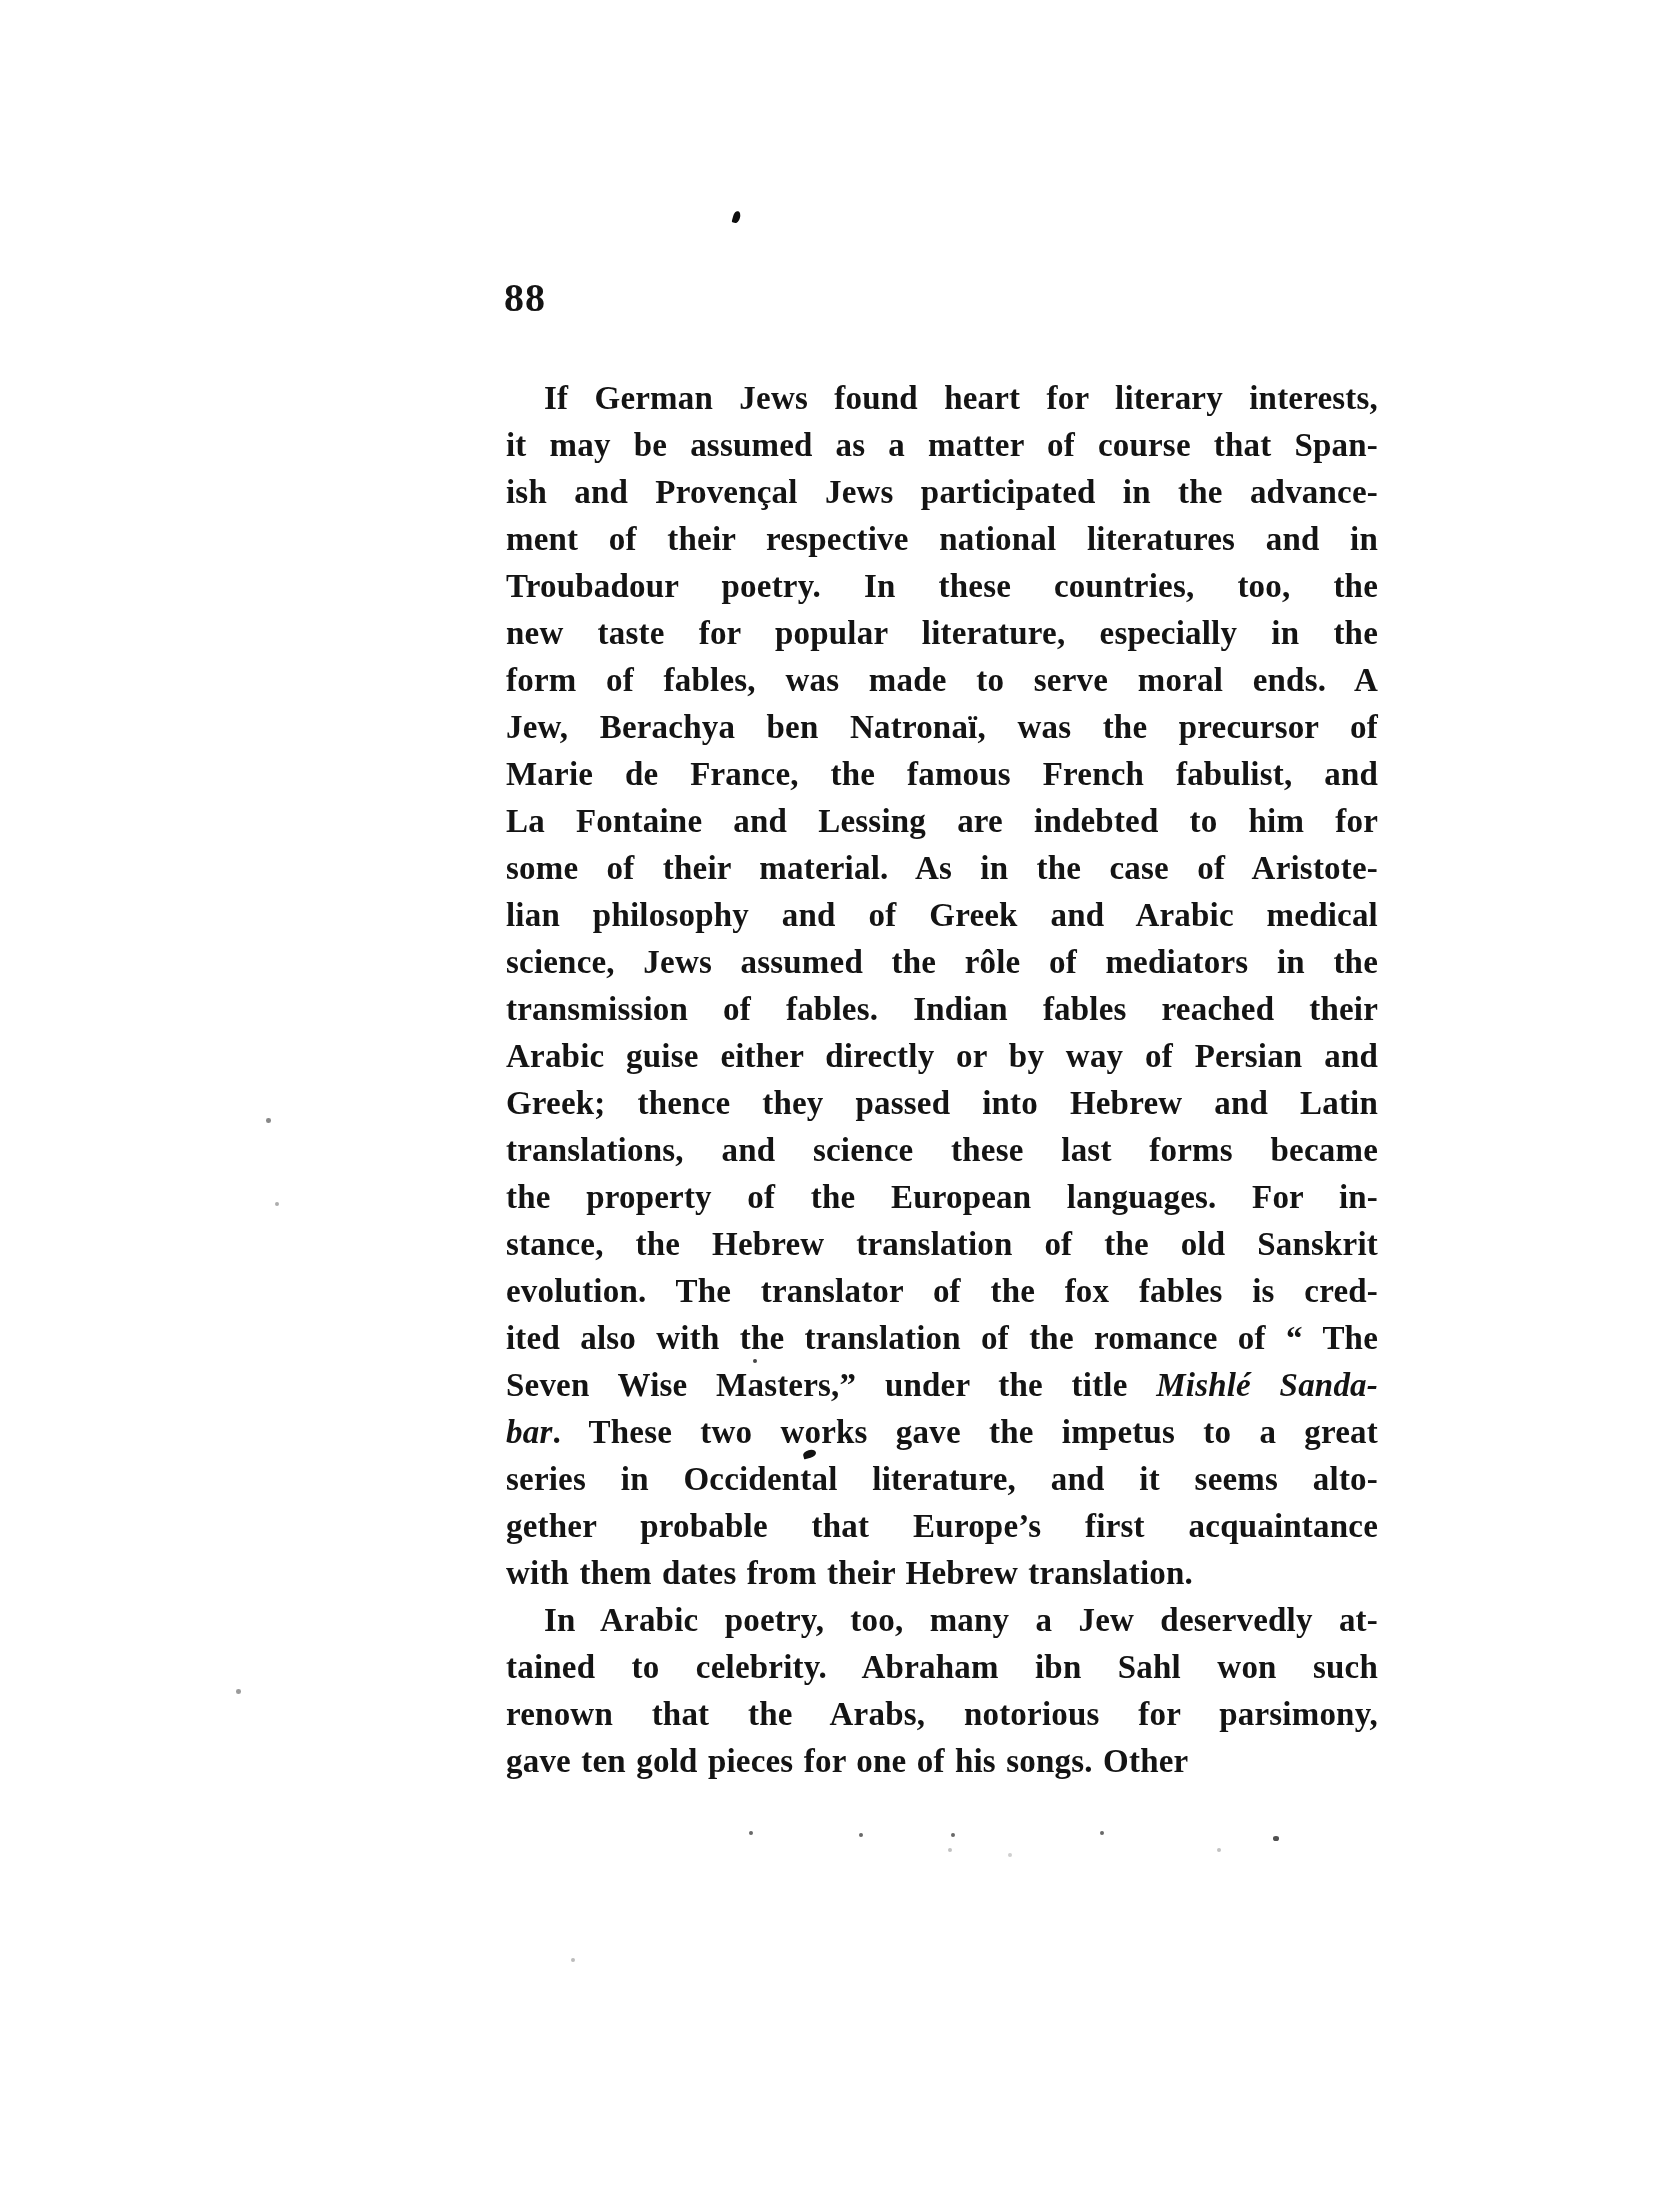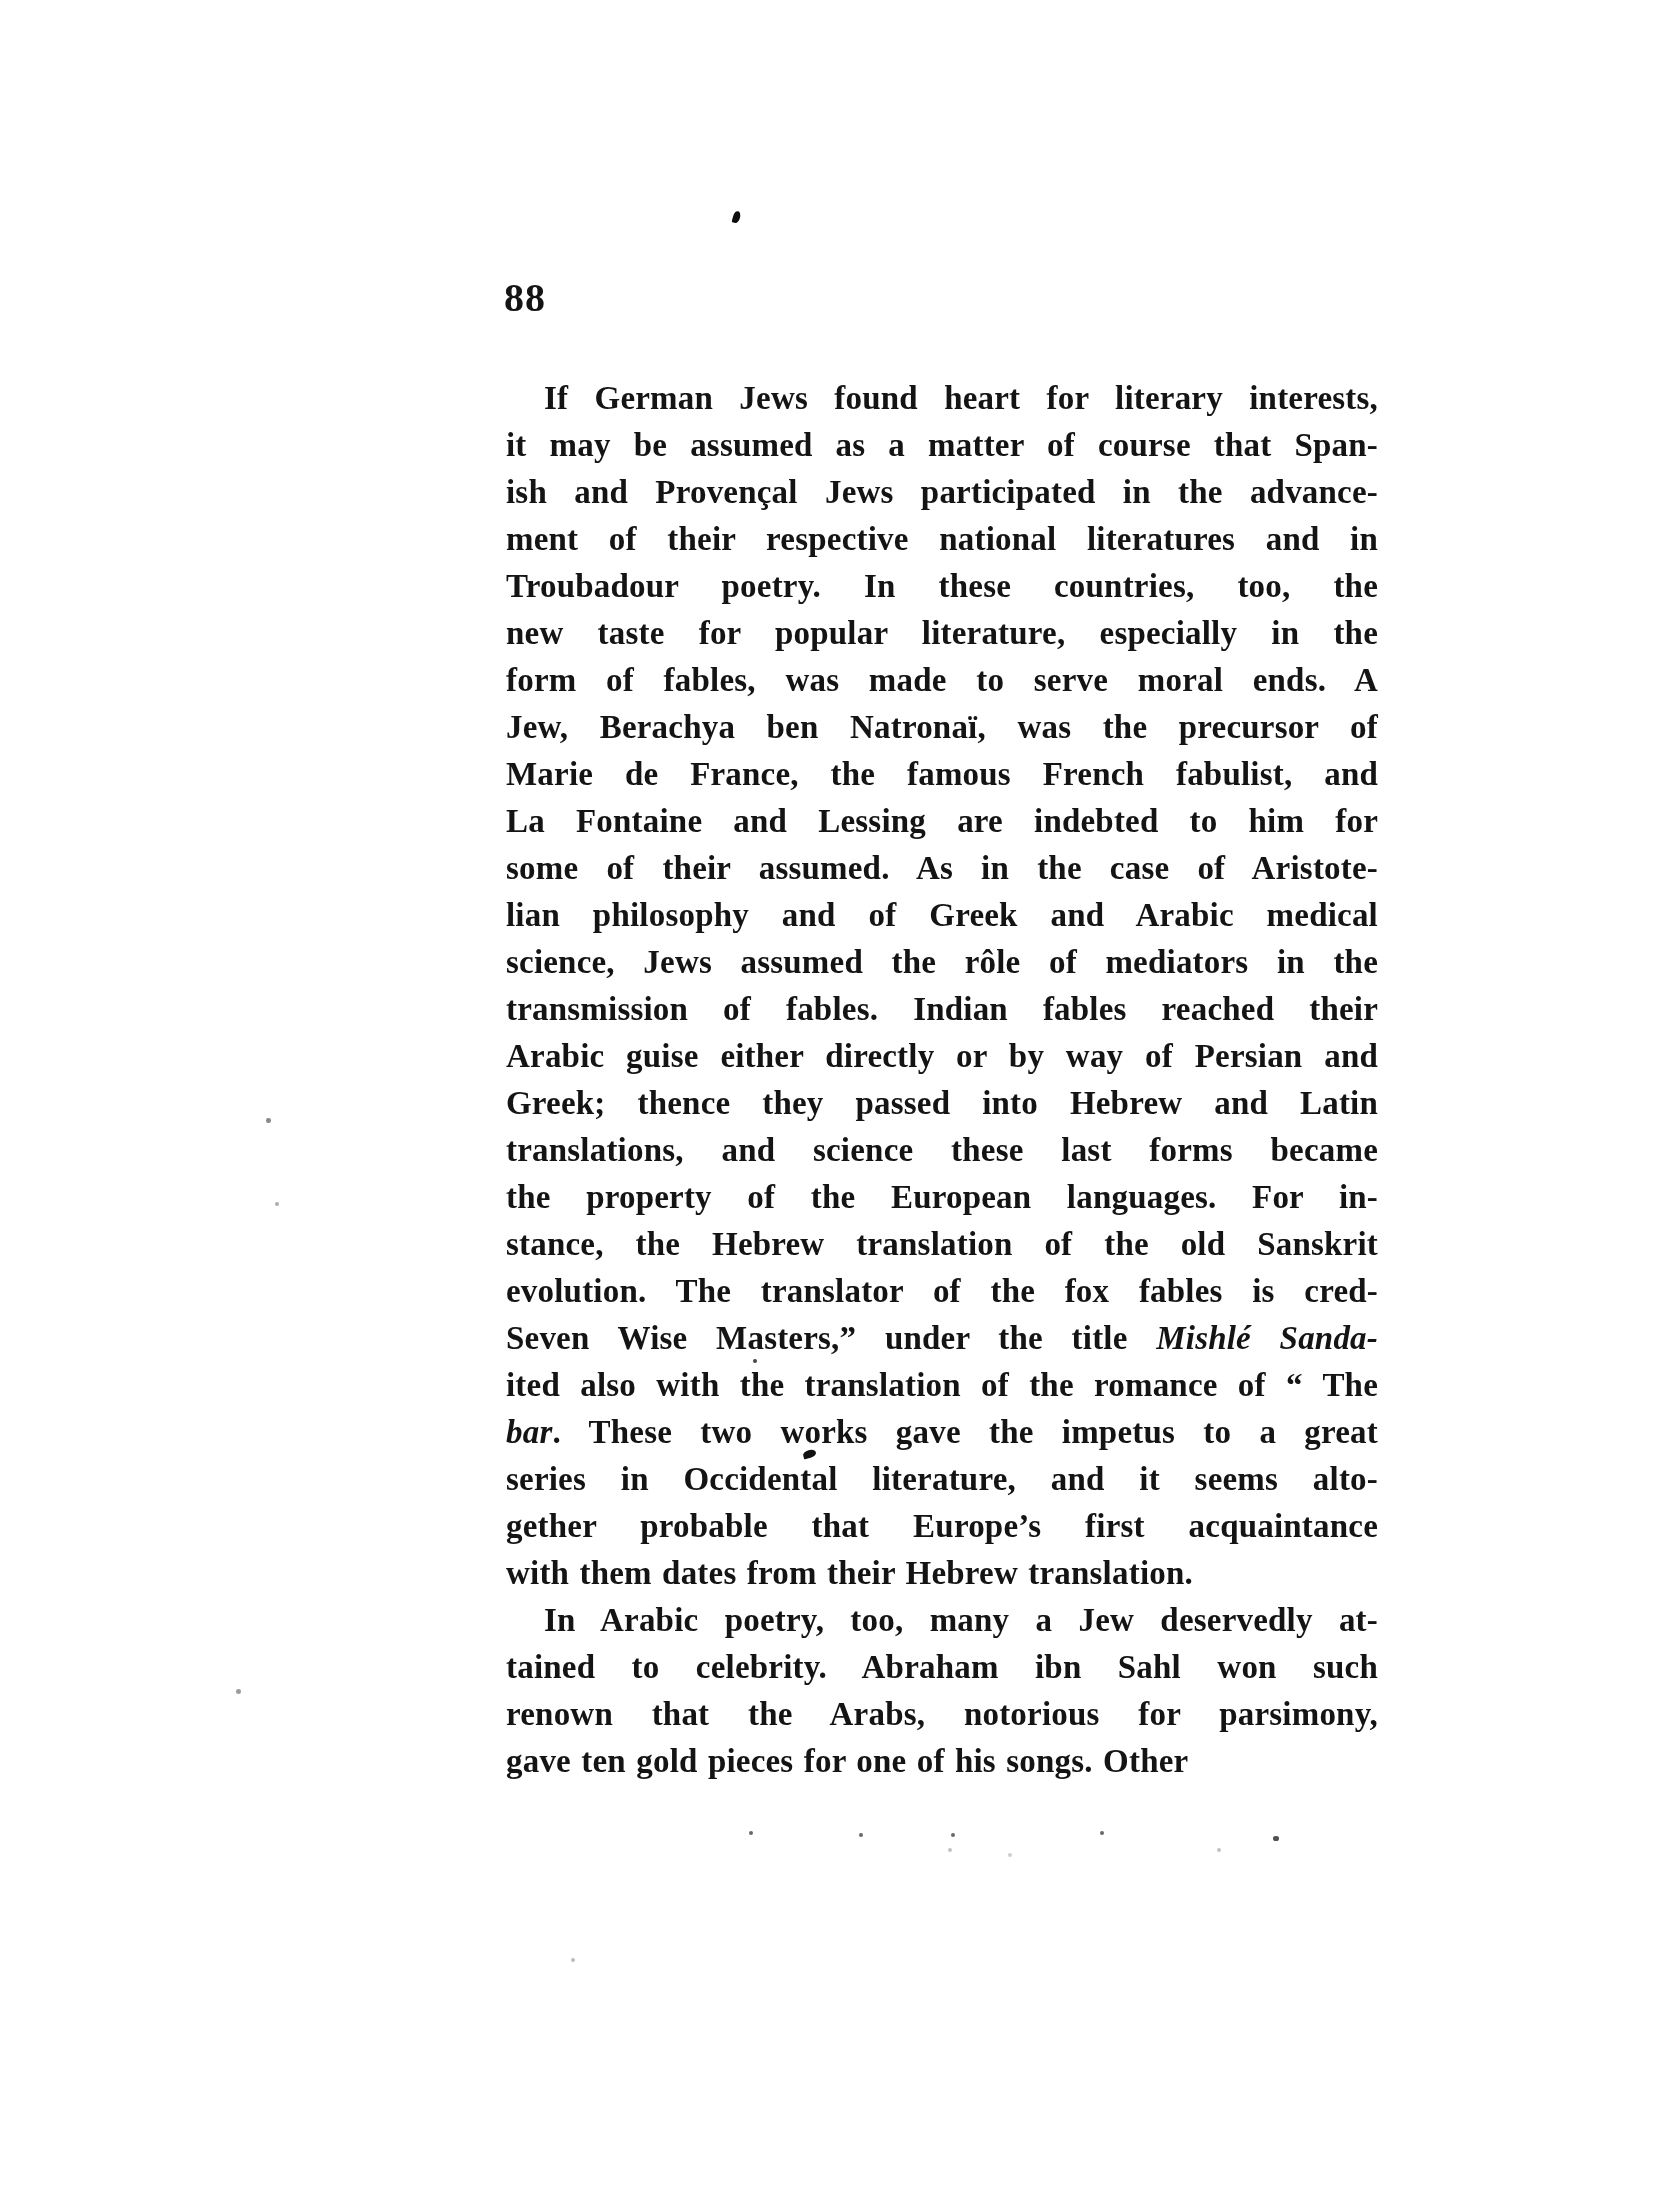--- a/index.html
+++ b/index.html
@@ -76,32 +76,32 @@
         <div class="line indent"><span>If German Jews found heart for literary interests,</span></div>
         <div class="line"><span>it may be assumed as a matter of course that Span-</span></div>
         <div class="line"><span>ish and Provençal Jews participated in the advance-</span></div>
         <div class="line"><span>ment of their respective national literatures and in</span></div>
         <div class="line"><span>Troubadour poetry.  In these countries, too, the</span></div>
         <div class="line"><span>new taste for popular literature, especially in the</span></div>
         <div class="line"><span>form of fables, was made to serve moral ends.  A</span></div>
         <div class="line"><span>Jew, Berachya ben Natronaï, was the precursor of</span></div>
         <div class="line"><span>Marie de France, the famous French fabulist, and</span></div>
         <div class="line"><span>La Fontaine and Lessing are indebted to him for</span></div>
-        <div class="line"><span>some of their assumed.  As in the case of Aristote-</span></div>
+        <div class="line"><span>some of their material.  As in the case of Aristote-</span></div>
         <div class="line"><span>lian philosophy and of Greek and Arabic medical</span></div>
         <div class="line"><span>science, Jews assumed the rôle of mediators in the</span></div>
         <div class="line"><span>transmission of fables.  Indian fables reached their</span></div>
         <div class="line"><span>Arabic guise either directly or by way of Persian and</span></div>
         <div class="line"><span>Greek; thence they passed into Hebrew and Latin</span></div>
         <div class="line"><span>translations, and science these last forms became</span></div>
         <div class="line"><span>the property of the European languages.  For in-</span></div>
         <div class="line"><span>stance, the Hebrew translation of the old Sanskrit</span></div>
         <div class="line"><span>evolution.  The translator of the fox fables is cred-</span></div>
+        <div class="line"><span>ited also with the translation of the romance of “ The</span></div>
         <div class="line"><span>Seven Wise Masters,” under the title </span><i>Mishlé Sanda-</i></div>
-        <div class="line"><span>ited also with the translation of the romance of “ The</span></div>
         <div class="line"><i>bar</i><span>.  These two works gave the impetus to a great</span></div>
         <div class="line"><span>series in Occidental literature, and it seems alto-</span></div>
         <div class="line"><span>gether probable that Europe’s first acquaintance</span></div>
         <div class="line last"><span>with them dates from their Hebrew translation.</span></div>
       </div>
       <div class="para">
         <div class="line indent"><span>In Arabic poetry, too, many a Jew deservedly at-</span></div>
         <div class="line"><span>tained to celebrity.  Abraham ibn Sahl won such</span></div>
         <div class="line"><span>renown that the Arabs, notorious for parsimony,</span></div>
         <div class="line last"><span>gave ten gold pieces for one of his songs.  Other</span></div>

